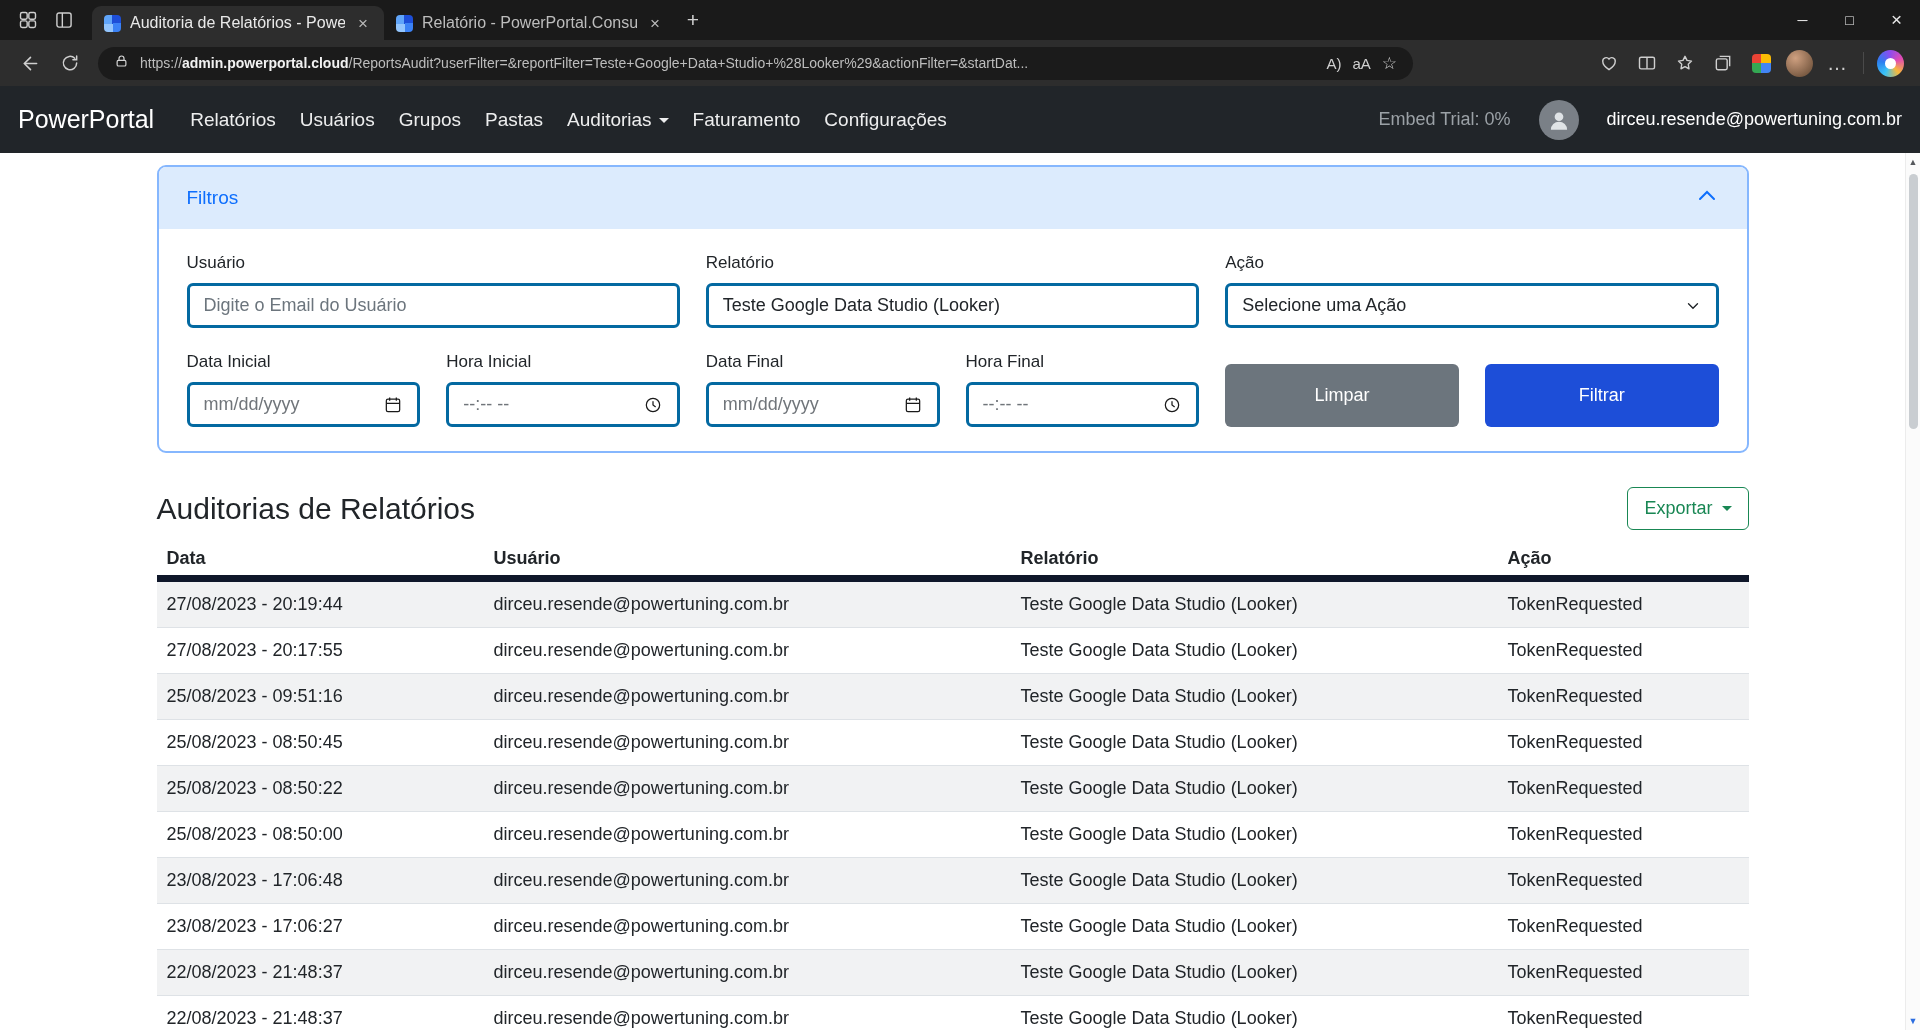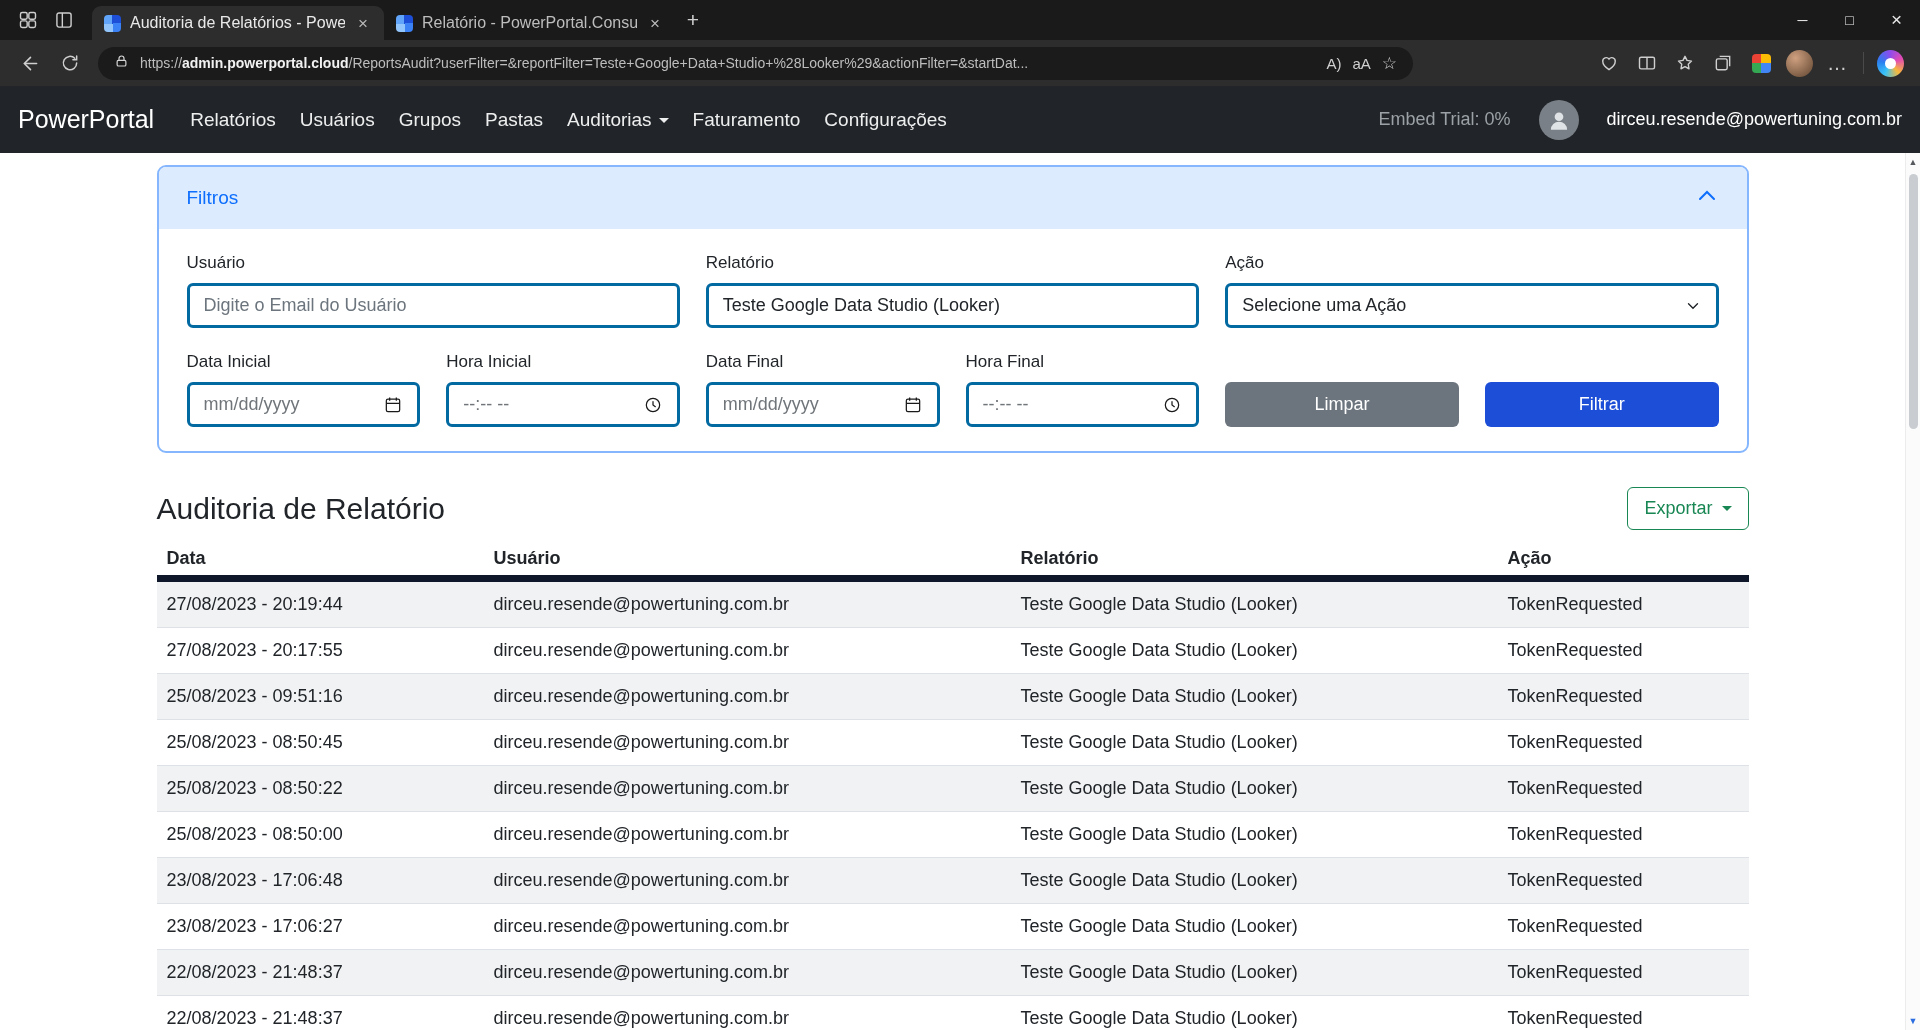--- a/index.html
+++ b/index.html
@@ -79,21 +79,21 @@
     column-gap:26px; row-gap:24px; }
   .field { display:flex; flex-direction:column; min-width:0; }
   .span2 { grid-column:span 2; }
   .field-label { font-size:17px; color:#212529; margin-bottom:10px; }
   .control { height:45px; border:3px solid #0369a1; border-radius:6px; background:#fff;
     display:flex; align-items:center; padding:0 14px; font-size:18px; color:#212529;
     width:100%; font-family:inherit; }
   input.control::placeholder { color:#6c757d; }
   .muted { color:#70757a; }
   .control .trail { margin-left:auto; display:flex; align-items:center; }
-  .btn { height:45px; border:none; border-radius:6px; font-size:18px; color:#fff;
+  .btn { height:63px; border:none; border-radius:6px; font-size:18px; color:#fff;
     display:flex; align-items:center; justify-content:center; align-self:end; width:100%;
     font-family:inherit; }
   .btn-clear { background:#6c757d; }
   .btn-filter { background:#1d4ed8; }
 
   .section-head { display:flex; align-items:center; justify-content:space-between;
     margin-top:34px; }
   .page-title { font-size:30px; font-weight:400; color:#212529; }
   .btn-export { height:43px; padding:0 16px; background:#fff; border:1px solid #198754;
     border-radius:6px; color:#198754; font-size:18px; display:flex; align-items:center;
@@ -340,21 +340,21 @@
             </span>
           </div>
         </div>
 
         <button class="btn btn-clear">Limpar</button>
         <button class="btn btn-filter">Filtrar</button>
       </div>
     </div>
 
     <div class="section-head">
-      <h2 class="page-title">Auditoria de Relatório</h2>
+      <h2 class="page-title">Auditorias de Relatórios</h2>
       <button class="btn-export">
         <span>Exportar</span>
         <span class="caret-green"></span>
       </button>
     </div>
 
     <table class="audit-table">
       <thead>
         <tr>
           <th>Data</th>

